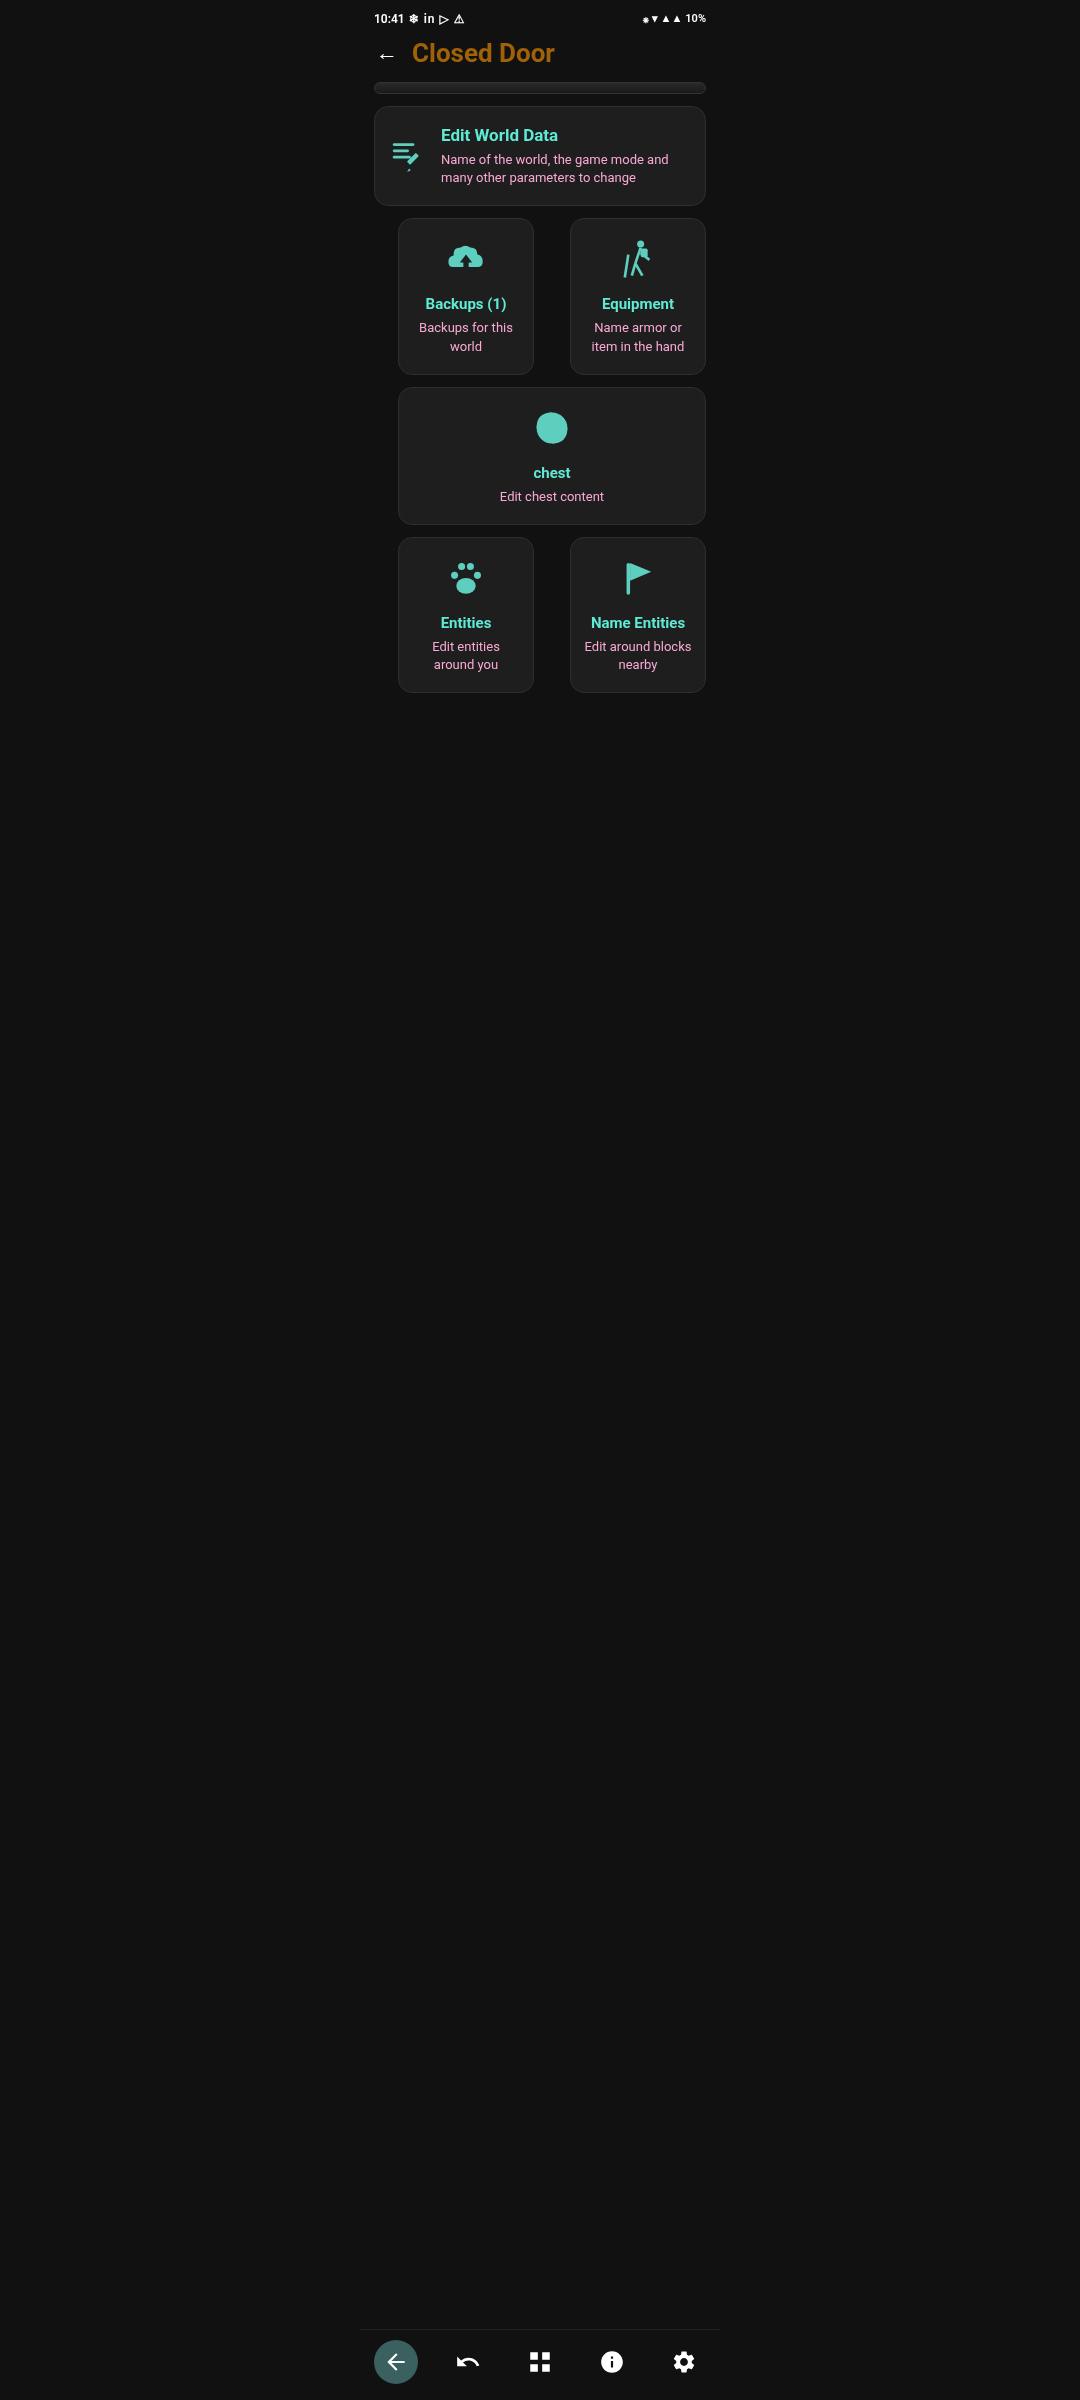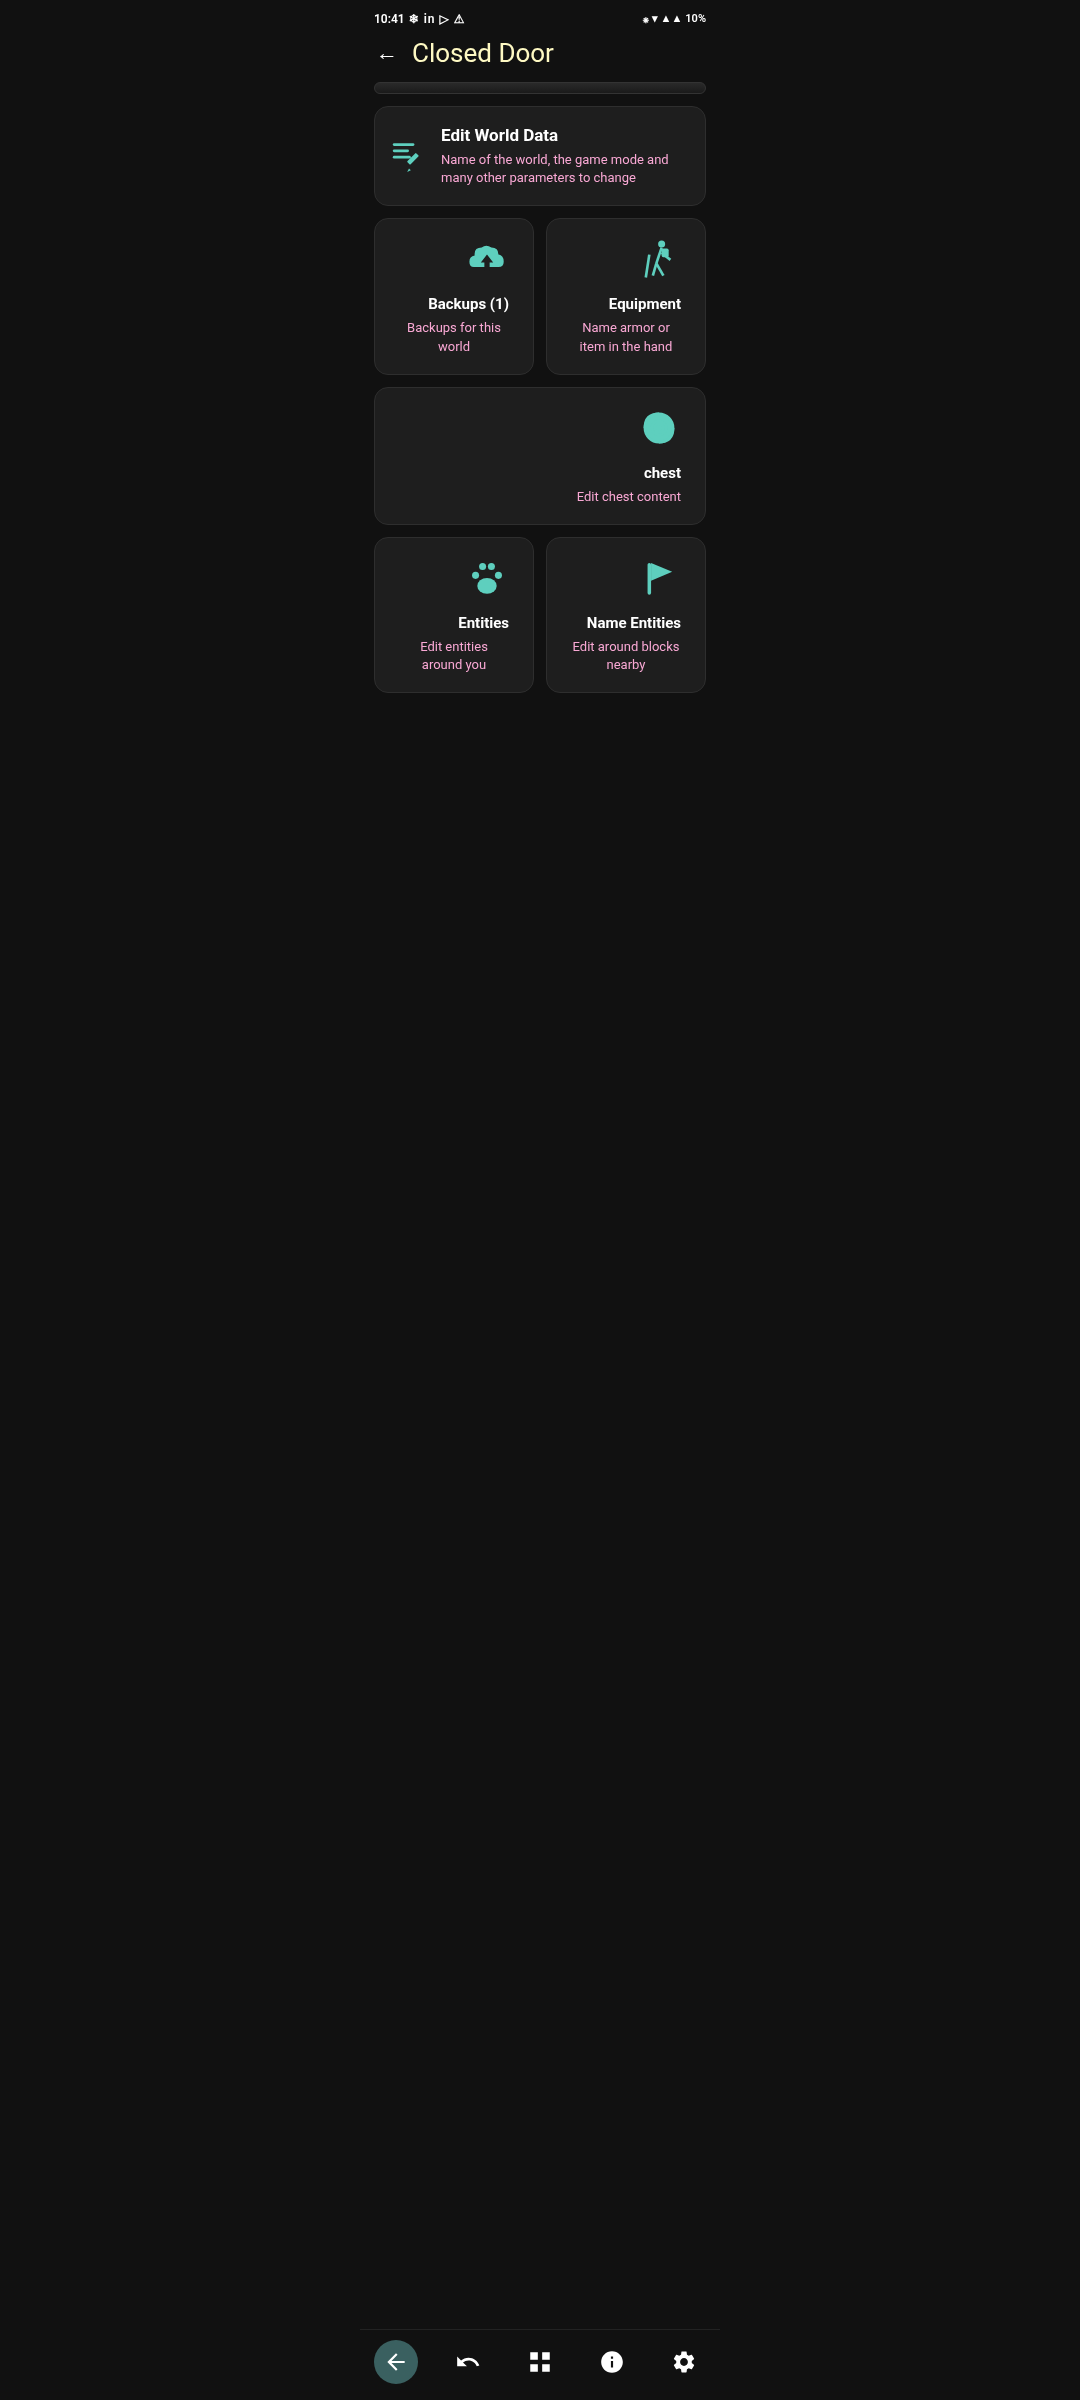--- a/index.html
+++ b/index.html
@@ -38,22 +38,22 @@
     }
 
     .header-back {
       font-size: 22px;
       cursor: pointer;
       color: #ffffff;
     }
 
     .header-title {
       font-size: 26px;
-      font-weight: 400;
-      color: #fef9c3;
+      font-weight: 700;
+      color: #a16207;
     }
 
     .scroll-hint {
       width: calc(100% - 28px);
       height: 12px;
       margin: 0 14px 12px 14px;
       background: linear-gradient(to bottom, #2a2a2a, #1a1a1a);
       border-radius: 6px;
       border: 1px solid #333;
     }
@@ -88,21 +88,21 @@
       flex-shrink: 0;
     }
 
     .card-wide .card-text {
       flex: 1;
     }
 
     .card-title {
       font-size: 17px;
       font-weight: 700;
-      color: #ffffff;
+      color: #5eead4;
       margin-top: 10px;
       margin-bottom: 6px;
     }
 
     .card-wide .card-title {
       margin-top: 0;
       font-size: 17px;
     }
 
     .card-desc {
@@ -114,26 +114,27 @@
     .card-row {
       display: flex;
       gap: 12px;
     }
 
     .card-half {
       flex: 1;
       background-color: #1e1e1e;
       border-radius: 14px;
       border: 1px solid #2e2e2e;
-      padding: 18px 24px;
+      padding: 18px 12px;
       cursor: pointer;
       display: flex;
       flex-direction: column;
-      align-items: flex-end;
+      align-items: center;
       text-align: center;
+      margin-left: 24px;
     }
 
     .card-half .card-title {
       font-size: 15px;
     }
 
     
     .icon-area svg {
       width: 44px;
       height: 44px;

